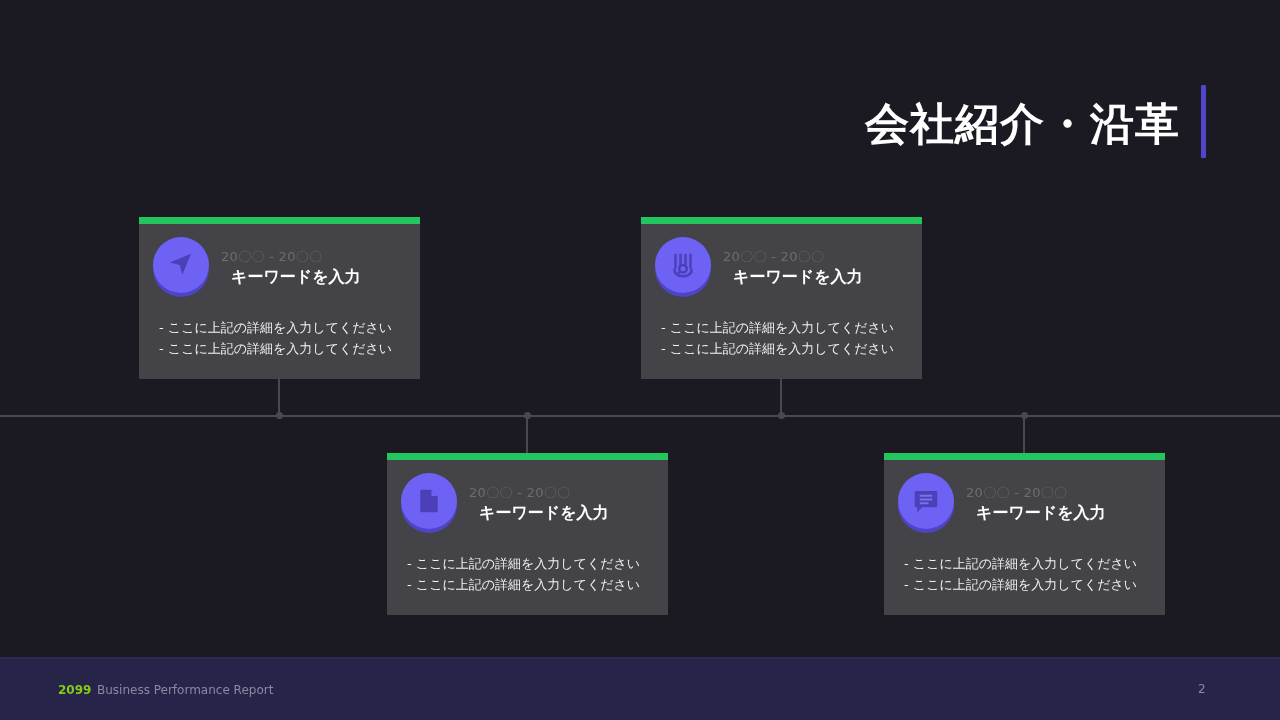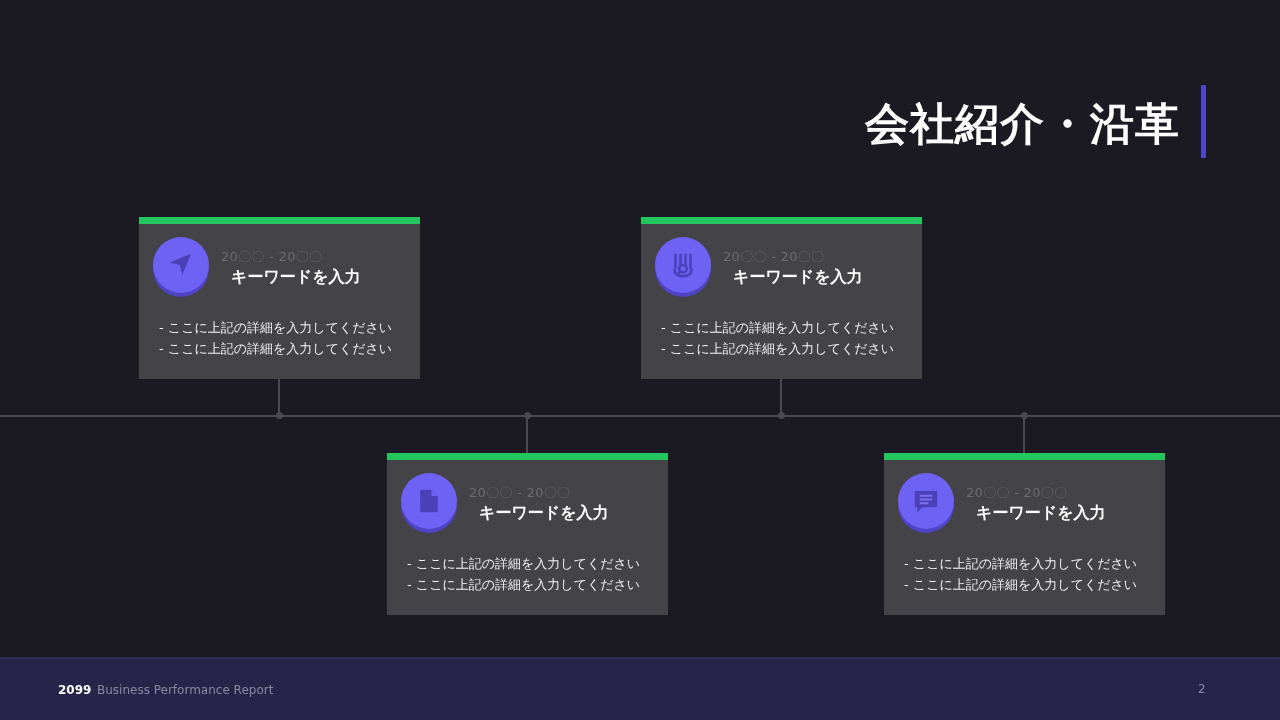--- a/index.html
+++ b/index.html
@@ -27,21 +27,21 @@
     position:absolute; left:14px; top:13px; width:56px; height:56px; border-radius:50%;
     background:#6e62f4; box-shadow:0 4px 0 #4f44c8;
     display:flex; align-items:center; justify-content:center;
   }
   .icon-circle svg { width:30px; height:30px; }
   .date { position:absolute; left:82px; top:24px; font-size:13px; color:#6d6c72; letter-spacing:0.3px; }
   .keyword { position:absolute; left:92px; top:43px; font-size:16px; color:#ffffff;font-weight:bold; }
   .details { position:absolute; left:20px; top:93px; font-size:13px; color:#f2f2f2; line-height:21px; }
 
   .footer { position:absolute; left:0; top:657px; width:1280px; height:63px; background:#27244a; border-top:2px solid #2d2a55; box-sizing:border-box; }
-  .footer-year { position:absolute; left:58px; top:24px; font-size:12px; font-weight:bold; color:#ffffff; }
+  .footer-year { position:absolute; left:58px; top:24px; font-size:12px; font-weight:bold; color:#84cc16; }
   .footer-name { position:absolute; left:97px; top:24px; font-size:12px; color:#8a88a2;text-align:right; }
   .page-num { position:absolute; left:1198px; top:23px; font-size:12px; color:#8a88a2; }
 </style>
 </head>
 <body>
 
 <div class="header">
   <div class="title">会社紹介・沿革</div>
 </div>
 <div class="accent-bar"></div>

